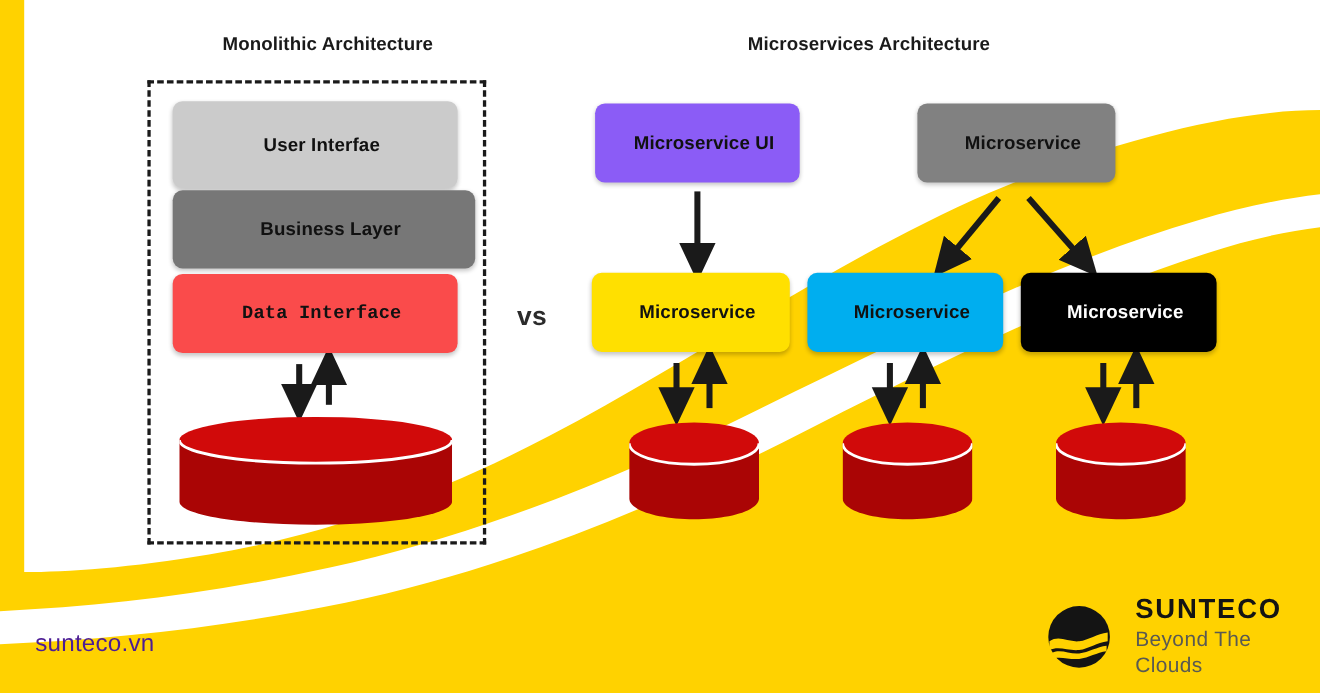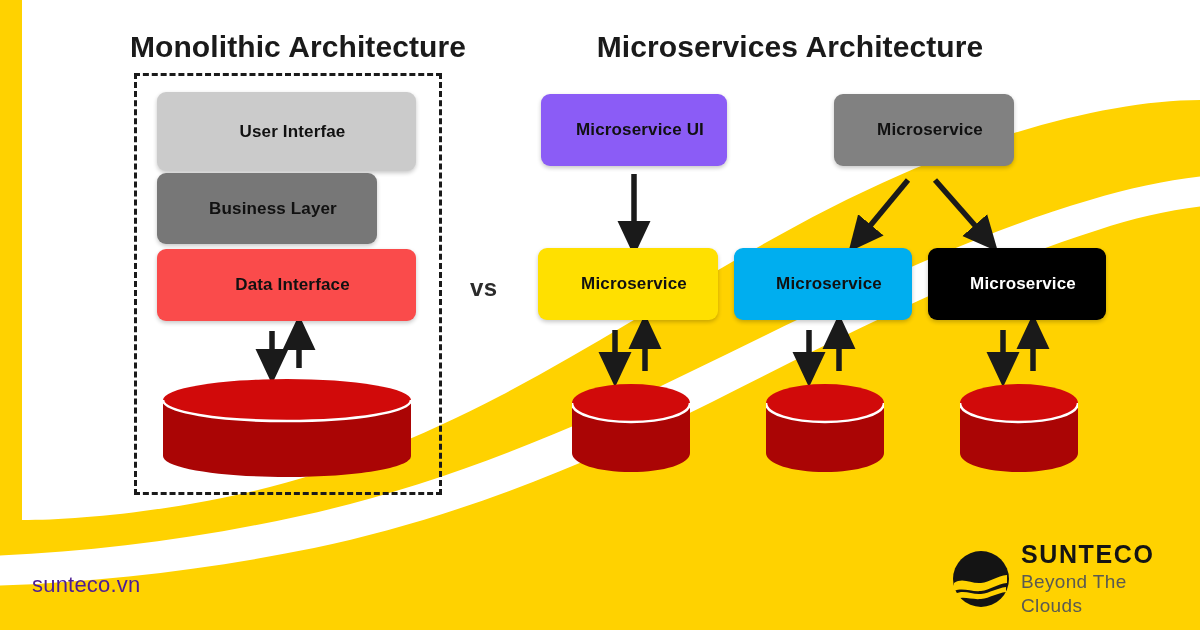--- a/index.html
+++ b/index.html
@@ -26,21 +26,21 @@
     left: 0; top: 0;
     width: 1200px;
     height: 630px;
     pointer-events: none;
     z-index: 1;
   }
 
   
   .section-title {
     position: absolute;
-    font-size: 30px;
+    font-size: 17px;
     font-weight: 600;
     color: #1A1A1A;
     letter-spacing: 0.1px;
     text-align: center;
     white-space: nowrap;
     z-index: 5;
   }
   #title-mono  { left: 88px;  top: 30px; width: 420px; }
   #title-micro { left: 560px; top: 30px; width: 460px; }
 
@@ -65,22 +65,22 @@
     font-weight: 600;
     letter-spacing: 0.15px;
     color: #111111;
     text-align: center;
     z-index: 6;
   }
   .box.shadowed { box-shadow: 0 2px 4px rgba(0,0,0,0.22); padding-left: 12px; }
 
   
   #box-ui       { left: 157px; top: 92px;  width: 259px; height: 79px;  background: #CBCBCB; }
-  #box-business { left: 157px; top: 173px; width: 220px; height: 71px;  background: #777777; }
-  #box-data     { left: 157px; top: 249px; width: 259px; height: 72px;  background: #FA4B4B; }
+  #box-business { left: 157px; top: 173px; width: 275px; height: 71px;  background: #777777; }
+  #box-data     { left: 157px; top: 249px; width: 259px; height: 72px;  background: #FA4B4B; font-family: Liberation Mono, monospace; }
 
   
   #box-ms-ui     { left: 541px; top: 94px;  width: 186px; height: 72px; background: #8b5cf6; }
   #box-ms-gray   { left: 834px; top: 94px;  width: 180px; height: 72px; background: #818181; }
   #box-ms-yellow { left: 538px; top: 248px; width: 180px; height: 72px; background: #FFE000; }
   #box-ms-cyan   { left: 734px; top: 248px; width: 178px; height: 72px; background: #00AEEF; }
   #box-ms-black  { left: 928px; top: 248px; width: 178px; height: 72px; background: #000000; color: #FFFFFF; }
 
   
   #vs-label {
@@ -122,21 +122,21 @@
     letter-spacing: 0.2px;
     z-index: 8;
   }
 
   #brand {
     position: absolute;
     left: 952px; top: 546px;
     width: 220px; height: 66px;
     display: flex;
     align-items: center;
-    gap: 11px;
+    gap: 22px;
     z-index: 8;
   }
   #brand-mark { width: 58px; height: 58px; flex: 0 0 58px; }
   #brand-text { display: flex; flex-direction: column; justify-content: center; }
   #brand-name {
     font-size: 25px;
     font-weight: 700;
     letter-spacing: 1.6px;
     color: #141414;
     line-height: 1.05;

